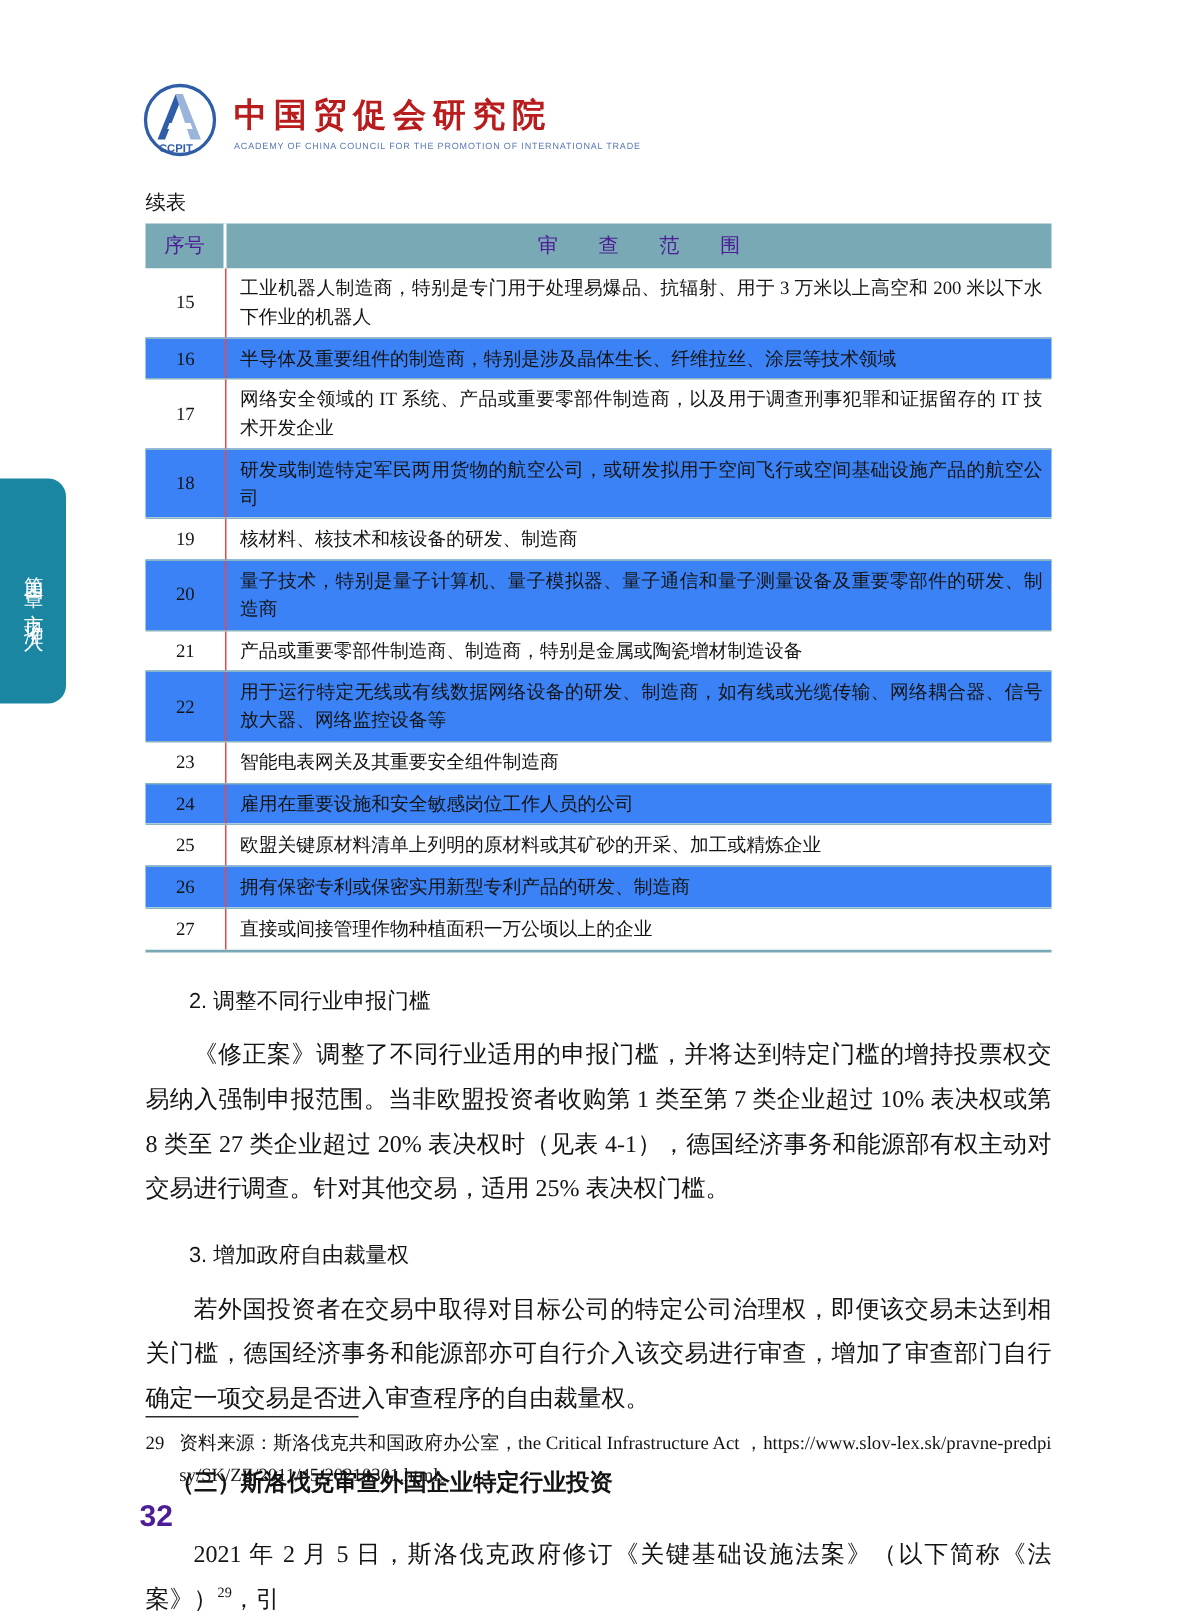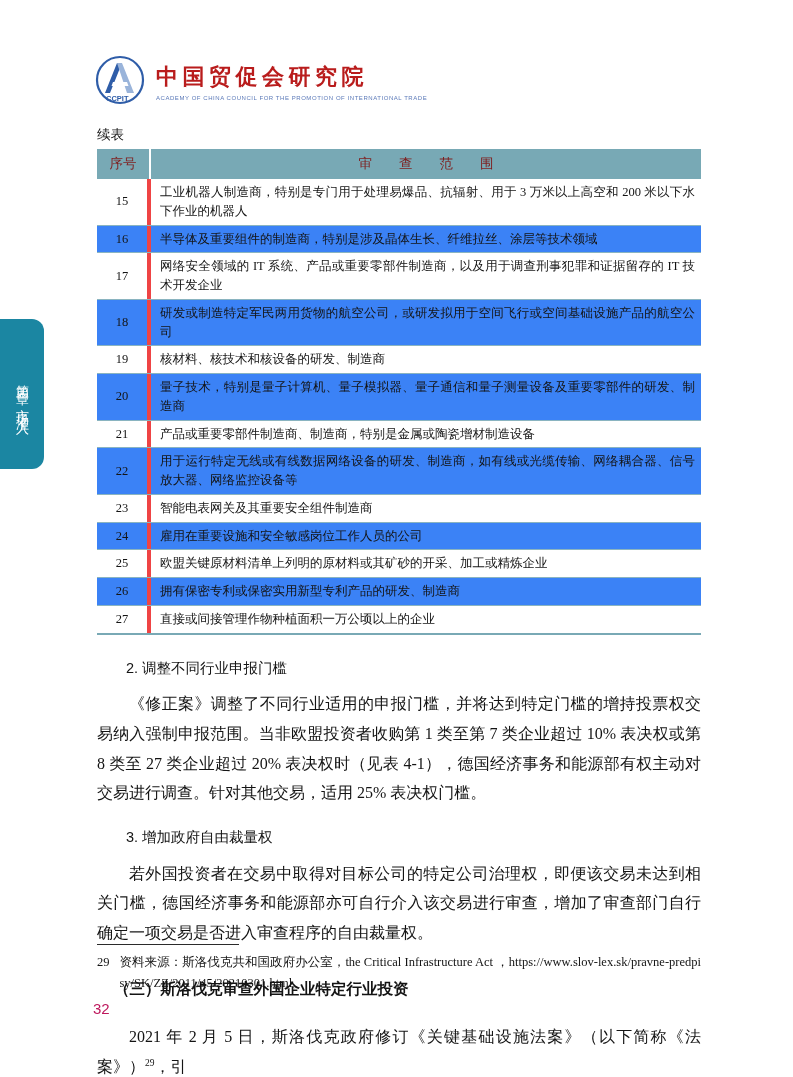--- a/index.html
+++ b/index.html
@@ -35,29 +35,29 @@
   }
   .tab span { writing-mode: vertical-rl; font-size: 13px; letter-spacing: 4px; }
 
   
   .content { position: absolute; left: 97px; top: 126px; width: 604px; }
   .continued { text-align: left; font-size: 13.5px; margin: 0 2px 5px 0; }
 
   
   .rtable { width: 100%; border-bottom: 2px solid #79a9b5; font-size: 12.5px; line-height: 1.5; }
   .thead {
-    display: flex; background: #78a9b5; color: #7f1d1d; height: 30px;
+    display: flex; background: #78a9b5; color: #4c1d95; height: 30px;
     font-family: "Liberation Sans", "DejaVu Sans", sans-serif; font-size: 13.5px;
   }
   .th-no { width: 54px; display: flex; align-items: center; justify-content: center; border-right: 2px solid #ffffff; }
   .th-scope { flex: 1; display: flex; align-items: center; justify-content: center; }
   .row { display: flex; background: #ffffff; }
   .row + .row { border-top: 1px solid #8ab4c0; }
   .row.shaded { background: #3b82f6; }
-  .cell-no { width: 54px; display: flex; align-items: center; justify-content: center; border-right: 4px solid #ef4444; }
+  .cell-no { width: 54px; display: flex; align-items: center; justify-content: center; border-right: 1px solid #ef4444; }
   .cell-scope { flex: 1; padding: 4px 6px 4px 9px; display: flex; align-items: center; text-align: justify; }
 
   
   .sections { margin-top: 20px; font-size: 16px; line-height: 1.85; }
   .subheading {
     font-family: "Liberation Sans", "DejaVu Sans", sans-serif;
     font-size: 14.5px; margin: 16px 0 8px; padding-left: 2em;
   }
   .paragraph { margin: 0; text-indent: 2em; text-align: justify; }
   .heading3 {
@@ -69,21 +69,21 @@
   
   .footnote { position: absolute; left: 97px; top: 944px; width: 604px; font-size: 12.5px; line-height: 1.7; }
   .fn-rule { width: 142px; border-top: 1.5px solid #2b2b2b; margin-bottom: 7px; }
   .fn-line { display: flex; gap: 10px; }
   .fn-marker { flex: 0 0 auto; }
   .fn-text { flex: 1; text-align: justify; word-break: break-all; }
 
   
   .page-number {
     position: absolute; left: 93px; top: 1000px;
-    color: #be185d; font-weight: normal; font-size: 15px;
+    color: #4c1d95; font-weight: bold; font-size: 20px;
     font-family: "Liberation Sans", "DejaVu Sans", sans-serif;
   }
 </style>
 </head>
 <body>
 
 <div class="page">
 
   <header class="logo">
     <span class="logo-mark">

